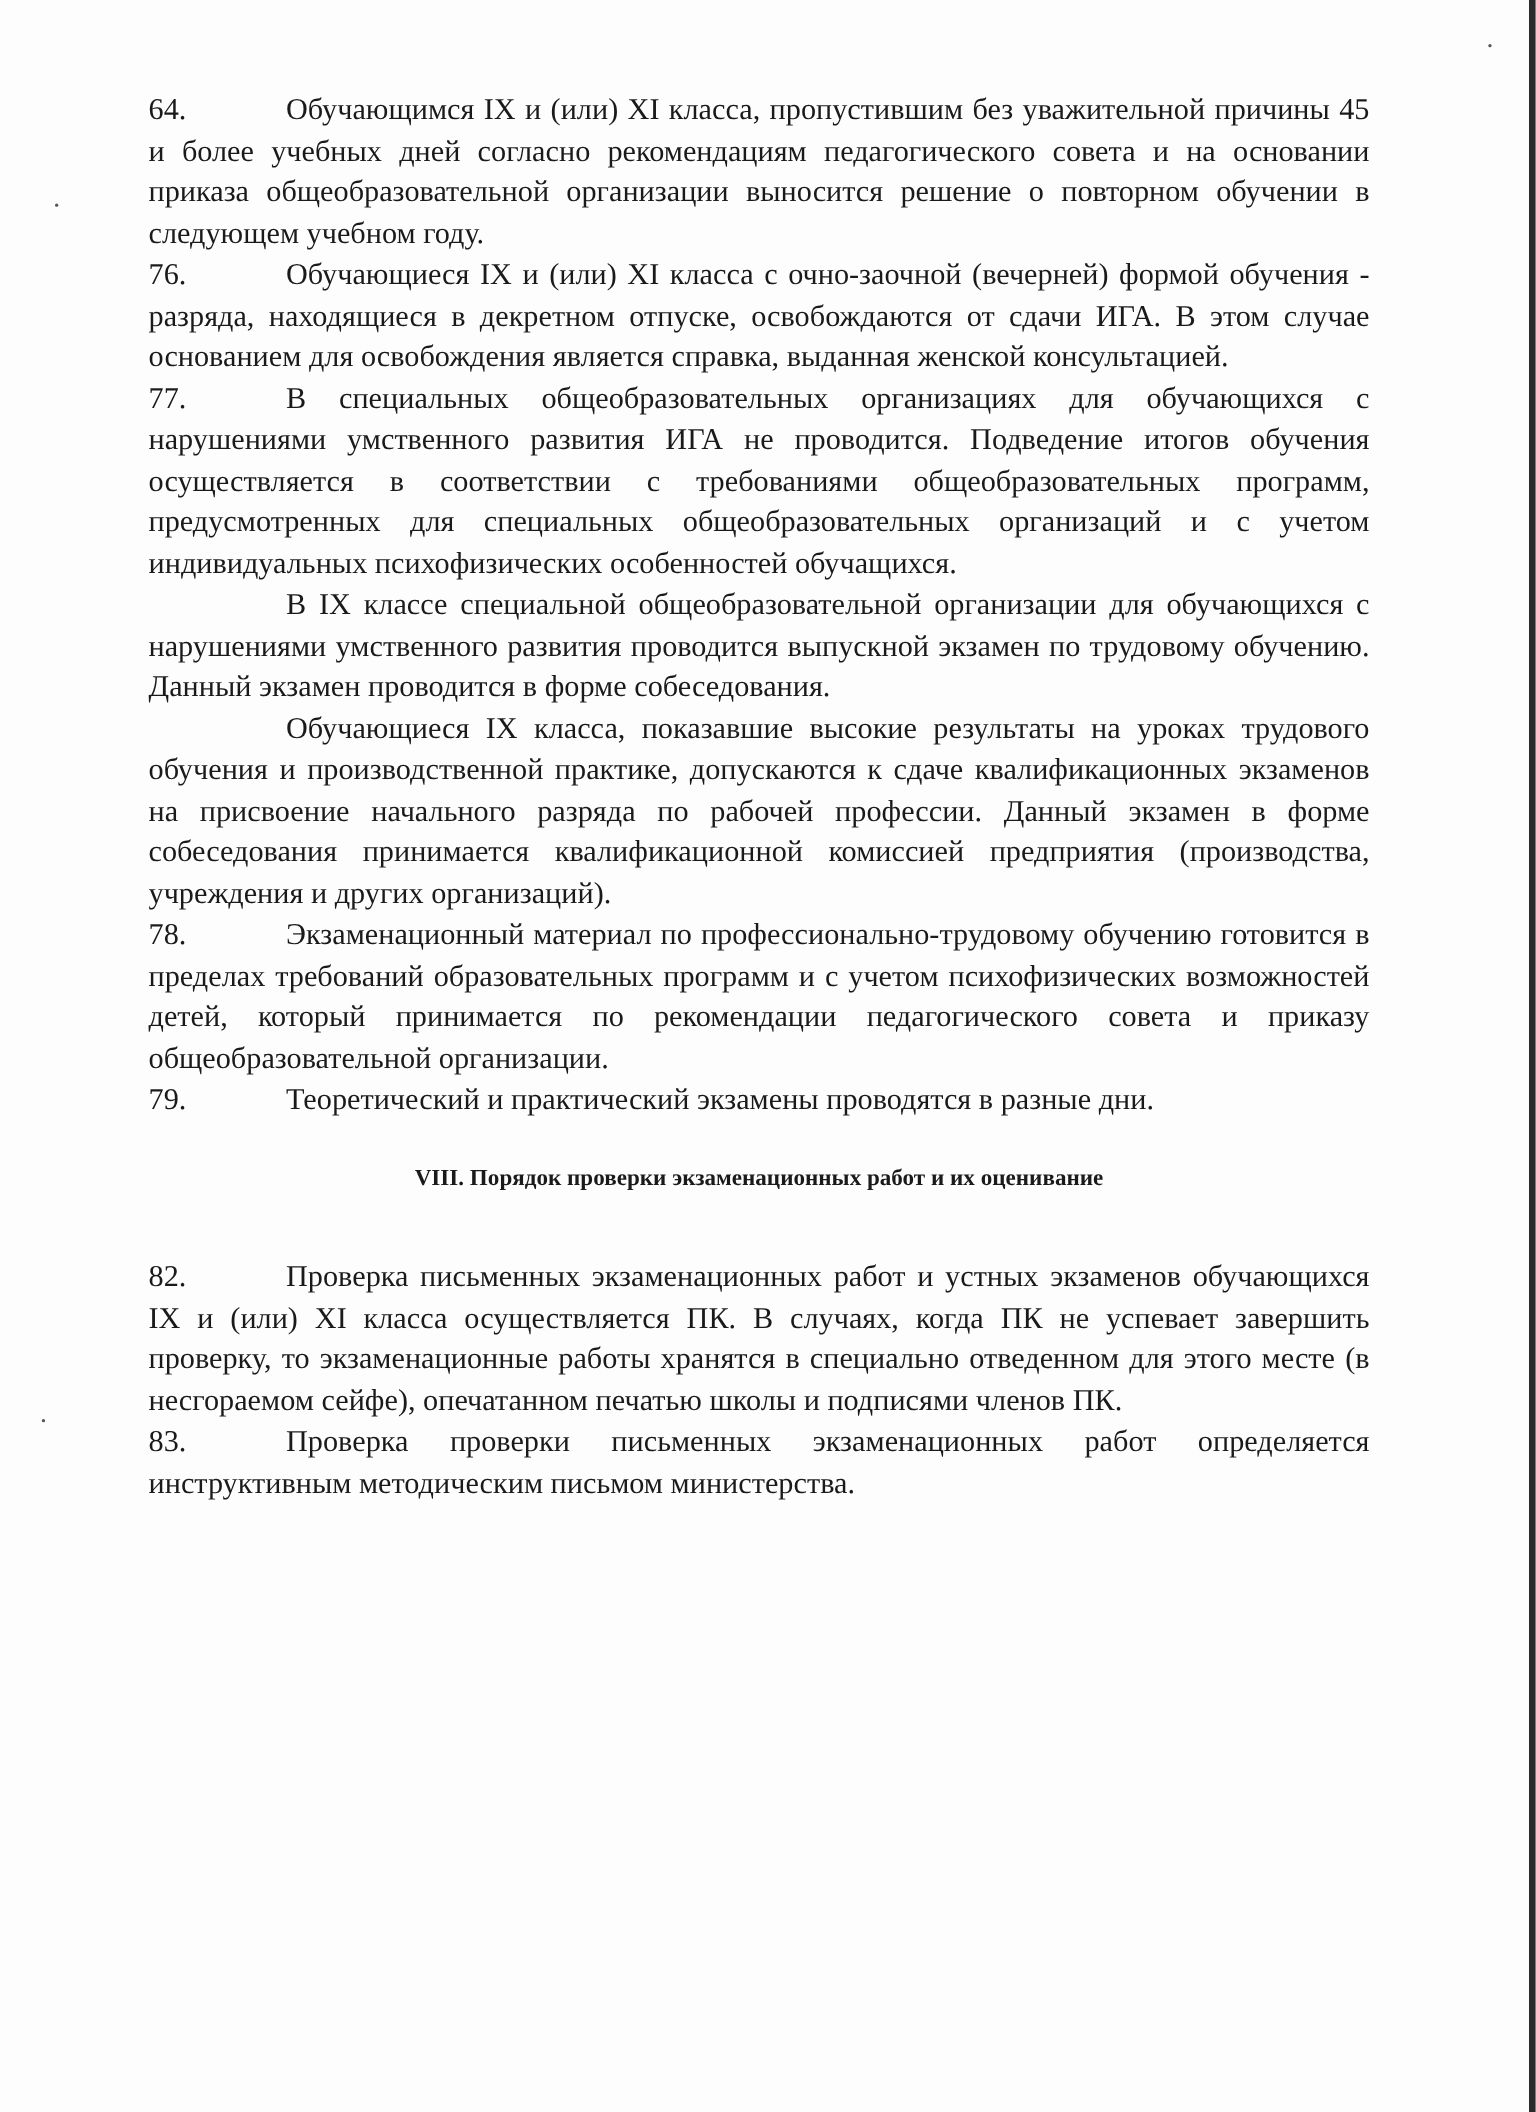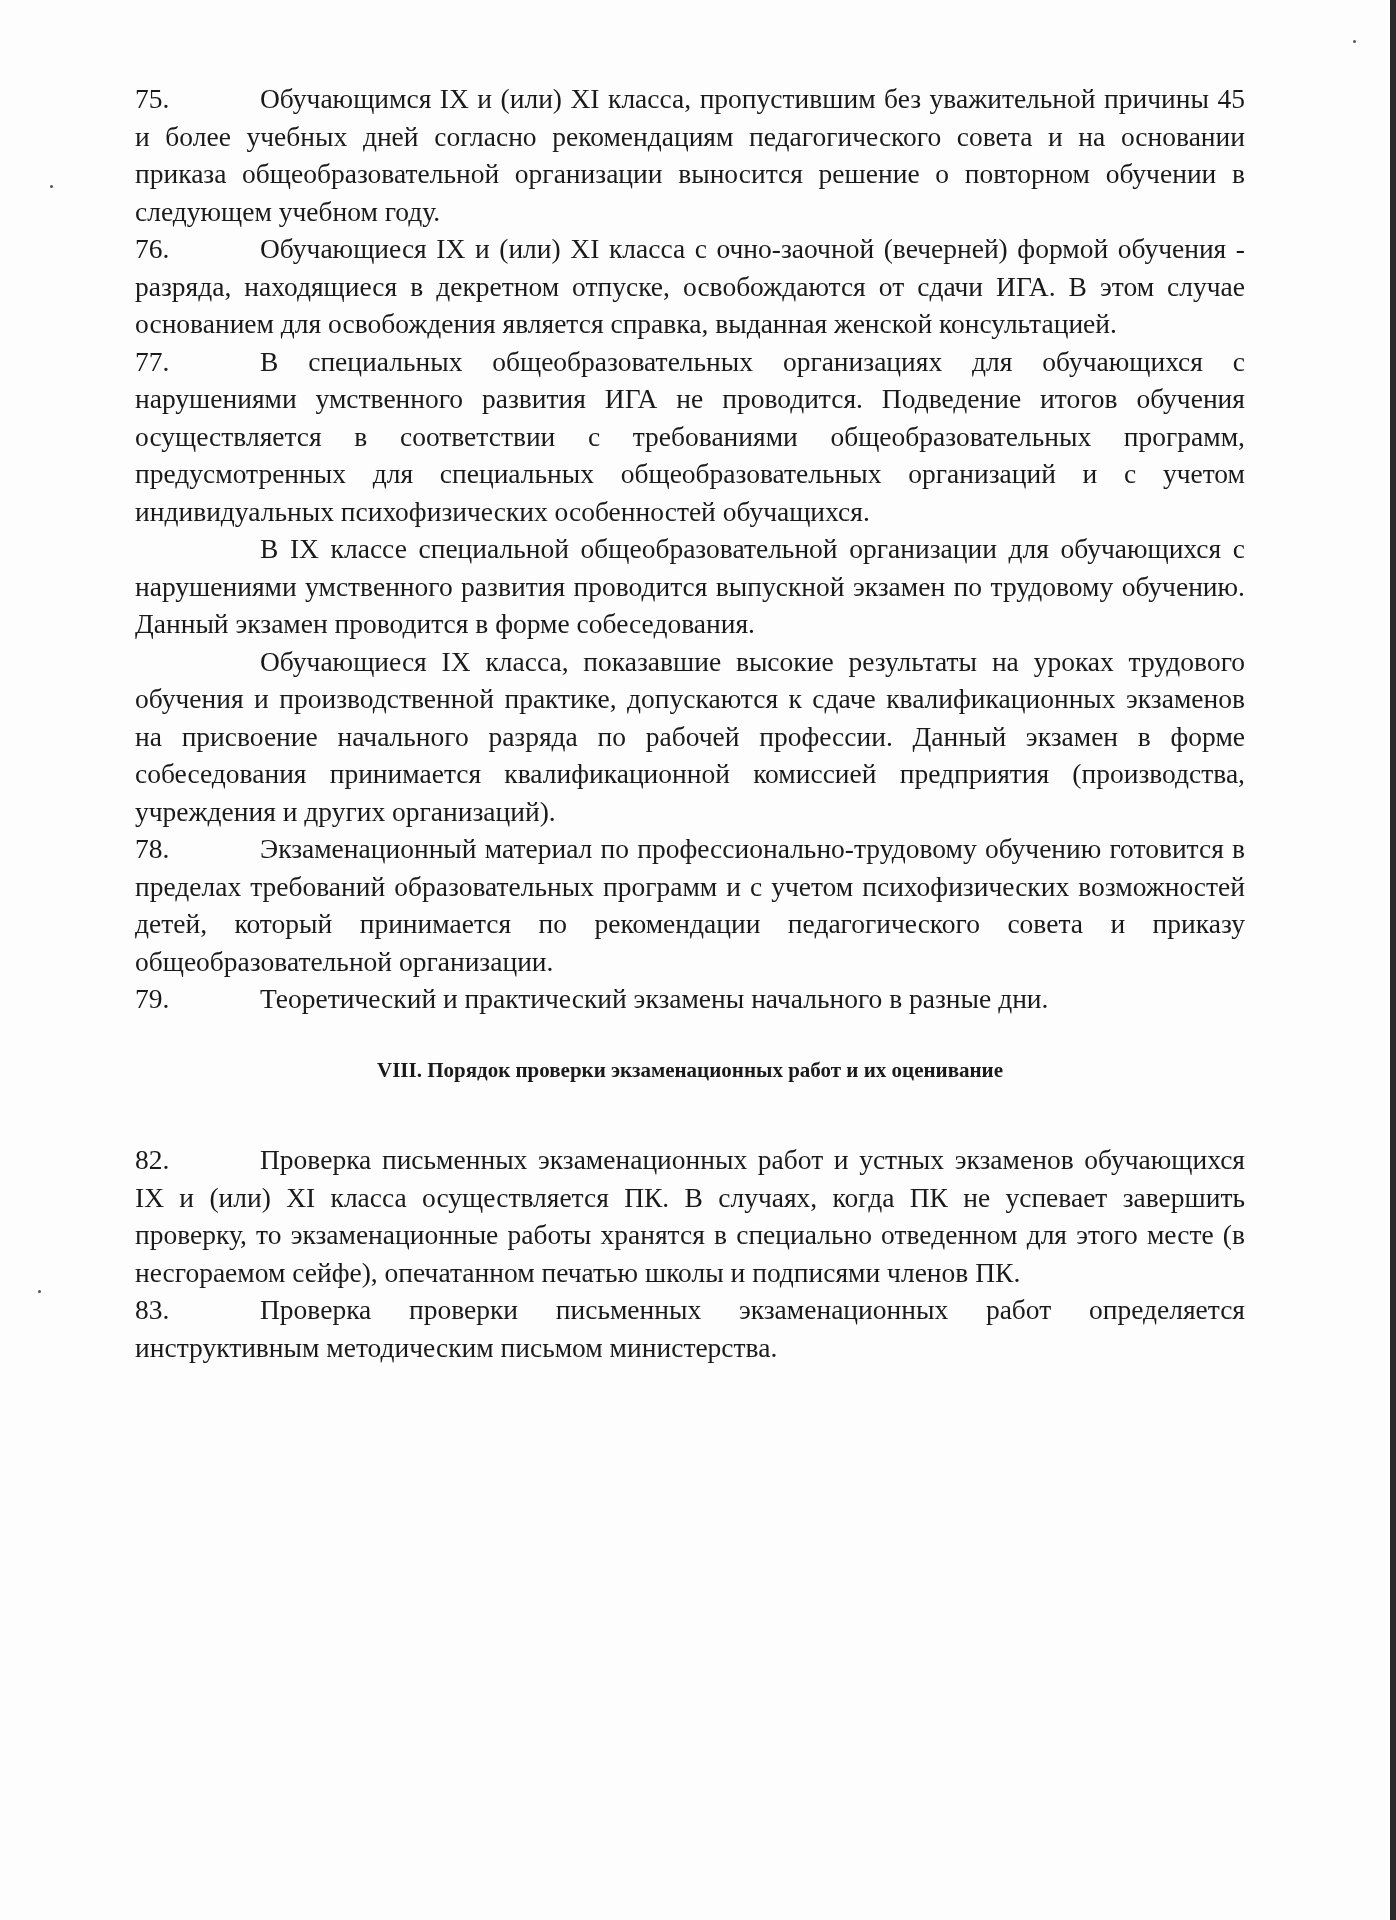--- a/index.html
+++ b/index.html
@@ -18,26 +18,26 @@
 </head>
 <body>
 
 <div class="edge"></div>
 <div class="dot" style="left:50px;top:185px"></div>
 <div class="dot" style="left:38px;top:1290px"></div>
 <div class="dot" style="left:1353px;top:40px"></div>
 
 <div class="page">
   <div id="list1">
-      <p class="para"><span class="num">75.</span><span>Обучающимся IX и (или) XI класса, пропустившим без уважительной причины 45 и более учебных дней согласно рекомендациям педагогического совета и на основании приказа общеобразовательной организации выносится решение о повторном обучении в следующем учебном году.</span></p>
+      <p class="para"><span class="num">64.</span><span>Обучающимся IX и (или) XI класса, пропустившим без уважительной причины 45 и более учебных дней согласно рекомендациям педагогического совета и на основании приказа общеобразовательной организации выносится решение о повторном обучении в следующем учебном году.</span></p>
       <p class="para"><span class="num">76.</span><span>Обучающиеся IX и (или) XI класса с очно-заочной (вечерней) формой обучения - разряда, находящиеся в декретном отпуске, освобождаются от сдачи ИГА. В этом случае основанием для освобождения является справка, выданная женской консультацией.</span></p>
       <p class="para"><span class="num">77.</span><span>В специальных общеобразовательных организациях для обучающихся с нарушениями умственного развития ИГА не проводится. Подведение итогов обучения осуществляется в соответствии с требованиями общеобразовательных программ, предусмотренных для специальных общеобразовательных организаций и с учетом индивидуальных психофизических особенностей обучащихся.</span></p>
       <p class="para indent"><span>В IX классе специальной общеобразовательной организации для обучающихся с нарушениями умственного развития проводится выпускной экзамен по трудовому обучению. Данный экзамен проводится в форме собеседования.</span></p>
       <p class="para indent"><span>Обучающиеся IX класса, показавшие высокие результаты на уроках трудового обучения и производственной практике, допускаются к сдаче квалификационных экзаменов на присвоение начального разряда по рабочей профессии. Данный экзамен в форме собеседования принимается квалификационной комиссией предприятия (производства, учреждения и других организаций).</span></p>
       <p class="para"><span class="num">78.</span><span>Экзаменационный материал по профессионально-трудовому обучению готовится в пределах требований образовательных программ и с учетом психофизических возможностей детей, который принимается по рекомендации педагогического совета и приказу общеобразовательной организации.</span></p>
-      <p class="para"><span class="num">79.</span><span>Теоретический и практический экзамены начального в разные дни.</span></p>
+      <p class="para"><span class="num">79.</span><span>Теоретический и практический экзамены проводятся в разные дни.</span></p>
     </div>
   <div class="heading">VIII. Порядок проверки экзаменационных работ и их оценивание</div>
   <div id="list2">
       <p class="para"><span class="num">82.</span><span>Проверка письменных экзаменационных работ и устных экзаменов обучающихся IX и (или) XI класса осуществляется ПК. В случаях, когда ПК не успевает завершить проверку, то экзаменационные работы хранятся в специально отведенном для этого месте (в несгораемом сейфе), опечатанном печатью школы и подписями членов ПК.</span></p>
       <p class="para"><span class="num">83.</span><span>Проверка проверки письменных экзаменационных работ определяется инструктивным методическим письмом министерства.</span></p>
     </div>
 </div>
 
 </body></html>

